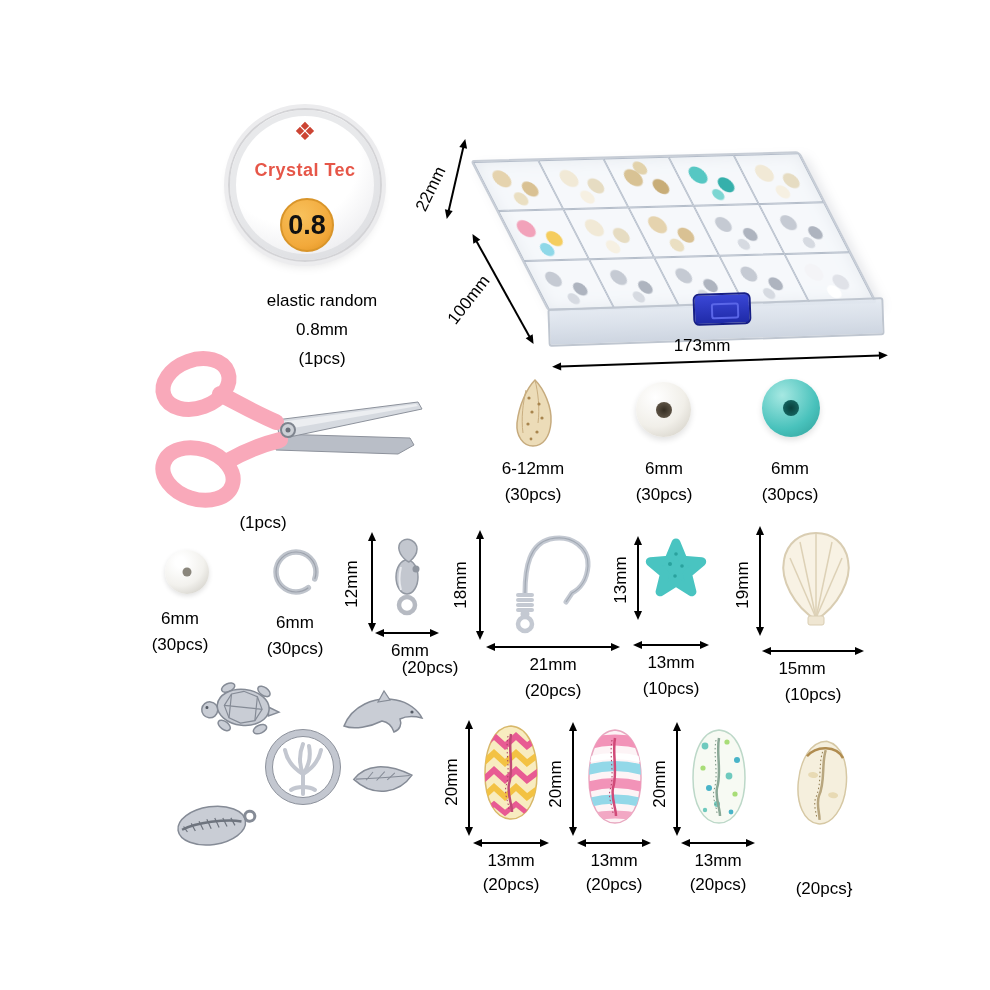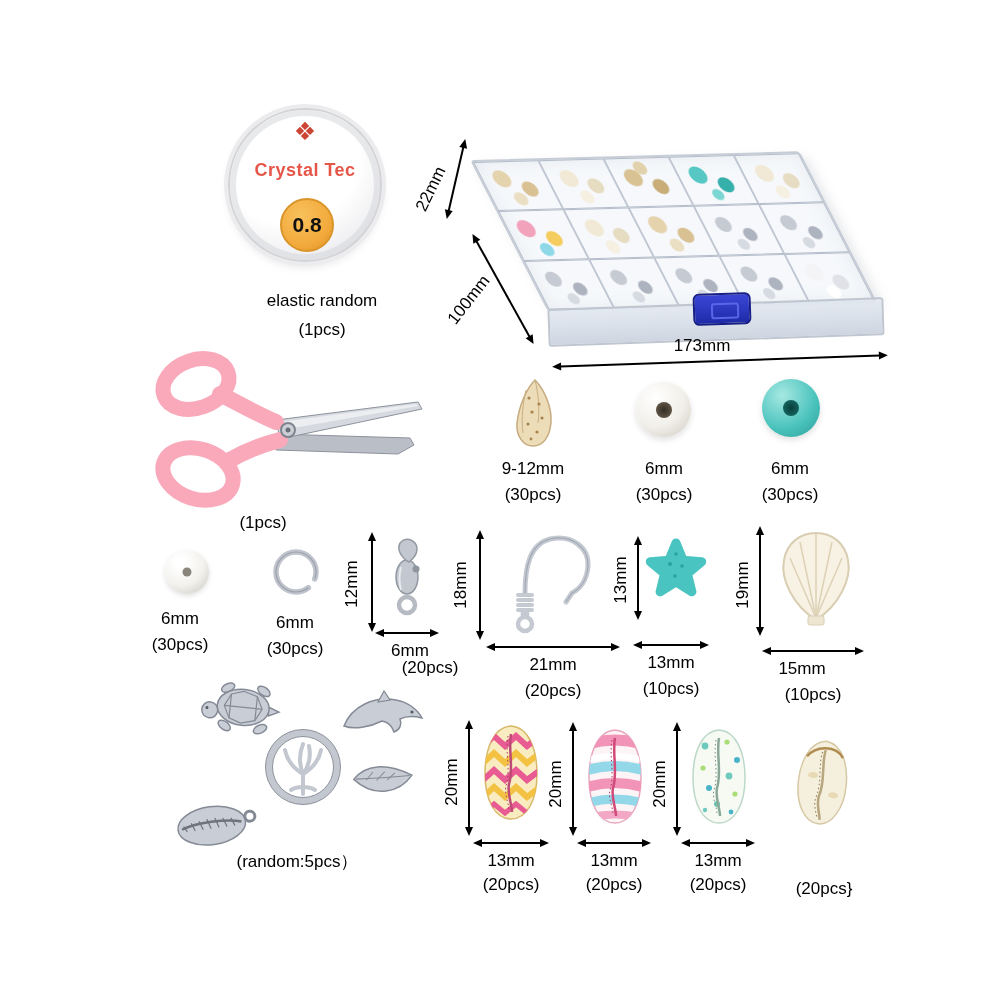--- a/index.html
+++ b/index.html
@@ -21,21 +21,21 @@
 
   
   .spool{position:absolute;left:228px;top:108px;width:154px;height:154px;border-radius:50%;
          background:radial-gradient(circle at 40% 30%,#ffffff 50%,#f1f1f3 72%,#dcdcdf 100%);
          border:2px solid #d3d3d6;box-shadow:0 0 0 4px #ececee,0 5px 10px rgba(0,0,0,.10),inset 0 0 0 6px rgba(210,212,216,.5)}
   .spool-logo{position:absolute;left:0;right:0;top:8px;text-align:center;font-size:25px;color:#cc4433;line-height:26px}
   .spool-brand{position:absolute;left:0;right:0;top:50px;text-align:center;font-size:18px;font-weight:bold;color:#e65648;letter-spacing:.5px}
   .spool-badge{position:absolute;left:50px;top:88px;width:54px;height:54px;border-radius:50%;
                background:radial-gradient(circle at 38% 32%,#f8c15c,#f2a93b 65%,#dd8f1d);
                border:2px solid #d9952a;display:flex;align-items:center;justify-content:center;
-               font-size:21px;font-weight:bold;color:#111}
+               font-size:27px;font-weight:bold;color:#111}
 
   
   .box-top{position:absolute;left:470px;top:160px;width:334px;height:152px;
            transform:skewX(26deg) rotate(-1.5deg);transform-origin:top left;
            background:rgba(237,242,247,.75);border:2px solid #c7cdd6;border-radius:4px;
            box-shadow:inset 0 0 14px rgba(140,152,168,.35),4px 6px 10px rgba(120,130,145,.18);
            display:grid;grid-template-columns:repeat(5,1fr);grid-template-rows:repeat(3,1fr)}
   .cell{border:1px solid rgba(165,175,190,.8);background-color:rgba(250,252,254,.5)}
   .dA{background-image:radial-gradient(circle at 30% 35%,#e5d3ae 8px,transparent 9px),radial-gradient(circle at 66% 58%,#d9c193 7px,transparent 8px),radial-gradient(circle at 44% 78%,#eadfc2 6px,transparent 7px)}
   .dB{background-image:radial-gradient(circle at 32% 38%,#f1e9d6 8px,transparent 9px),radial-gradient(circle at 68% 55%,#e6dcc2 7px,transparent 8px),radial-gradient(circle at 46% 78%,#f6f0e2 6px,transparent 7px)}
@@ -68,20 +68,21 @@
 
 <div class="canvas">
 
   <div class="spool">
     <div class="spool-logo">❖</div>
     <div class="spool-brand">Crystal Tec</div>
     <div class="spool-badge">0.8</div>
   </div>
   <div class="lbl" style="left:232px;top:286px;width:180px;line-height:29px">
     <span>elastic random</span>
+    <span>0.8mm</span>
     <span>(1pcs)</span>
   </div>
 
   <div class="box-top">
     <div class="cell dA"></div>
     <div class="cell dB"></div>
     <div class="cell dC"></div>
     <div class="cell dD"></div>
     <div class="cell dB"></div>
     <div class="cell dPink"></div>
@@ -131,21 +132,21 @@
           <circle cx="33" cy="26" r="1.6"></circle>
           <circle cx="26" cy="34" r="1.6"></circle>
         <circle cx="36" cy="40" r="1.6"></circle>
           <circle cx="22" cy="46" r="1.6"></circle>
           <circle cx="31" cy="54" r="1.6"></circle>
         <circle cx="25" cy="61" r="1.4"></circle>
       </g>
     </svg>
   </div>
   <div class="lbl" style="left:478px;top:456px;width:110px">
-    <span>9-12mm</span>
+    <span>6-12mm</span>
     <span>(30pcs)</span>
   </div>
 
   <div class="bead bead-white" style="left:636px;top:382px;width:55px;height:55px"></div>
   <div class="lbl" style="left:609px;top:456px;width:110px">
     <span>6mm</span>
     <span>(30pcs)</span>
   </div>
 
   <div class="bead bead-turq" style="left:762px;top:379px;width:58px;height:58px"></div>
@@ -292,21 +293,20 @@
 
   <div class="gfx" style="left:172px;top:802px;transform:rotate(-8deg)">
     <svg width="88" height="46" viewBox="0 0 88 46">
       <ellipse cx="40" cy="23" rx="34" ry="19" fill="#c9cdd5" stroke="#858b96" stroke-width="1.5"></ellipse>
       <path d="M10,23 C25,18 55,18 70,23" stroke="#6e747e" stroke-width="2.5" fill="none"></path>
       <path d="M12,20 l3,6 M20,18 l3,8 M28,17 l3,9 M36,16 l3,10 M44,16 l3,10 M52,17 l3,9 M60,18 l3,8" stroke="#6e747e" stroke-width="1.2"></path>
       <circle cx="79" cy="19" r="5" fill="none" stroke="#858b96" stroke-width="3"></circle>
     </svg>
   </div>
 
-  <div class="lbl" style="left:207px;top:849px;width:180px">(random:5pcs）</div>
 
   <div class="lbl vrot" style="left:422px;top:769px;width:60px">20mm</div>
   <div class="dimv" style="left:468px;top:728px;height:100px"></div>
   <div class="gfx" style="left:479px;top:722px">
     <svg width="64" height="102" viewBox="0 0 64 102">
       <defs>
           <clipPath id="c1">
             <path d="M32,4 C49,5 58,26 58,52 C58,78 48,97 32,97 C16,97 6,78 6,52 C6,26 15,5 32,4 Z"></path>
           </clipPath>
         </defs>

